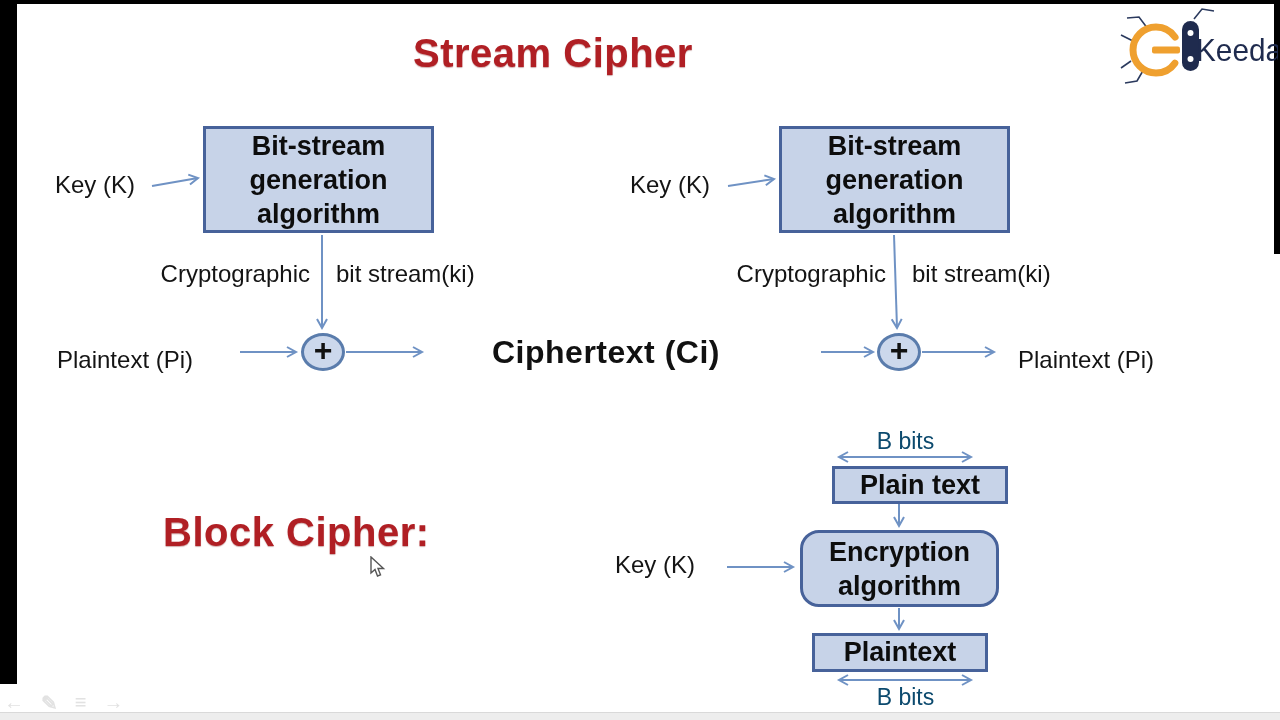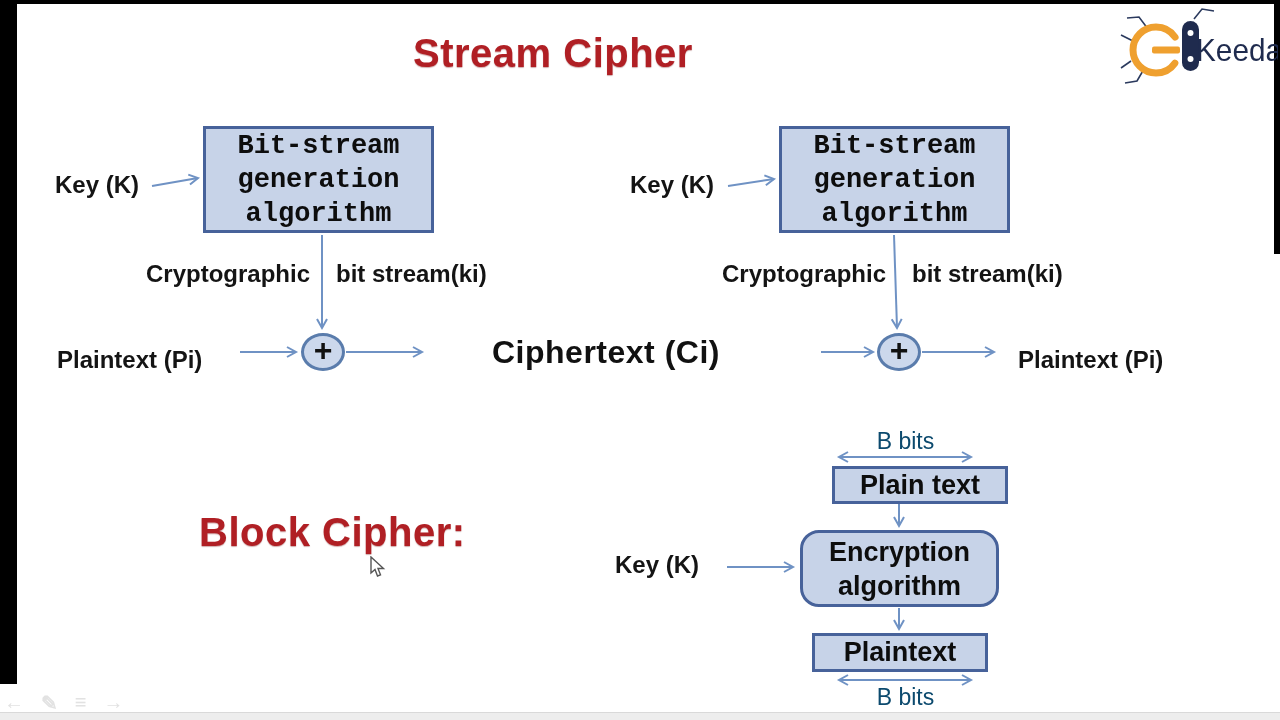--- a/index.html
+++ b/index.html
@@ -7,28 +7,28 @@
          font-family:"Liberation Sans",sans-serif;}
   .bar{position:absolute;background:#000;}
   .bar-top{left:0;top:0;width:1280px;height:4px;}
   .bar-left{left:0;top:0;width:17px;height:684px;}
   .bar-right{left:1274px;top:0;width:6px;height:254px;}
   .bottom-strip{position:absolute;left:0;top:712px;width:1280px;height:8px;
                 background:#ededed;border-top:1px solid #d9d9d9;}
   .title{position:absolute;left:413px;top:31px;font-size:40px;font-weight:bold;
          color:#b01f24;letter-spacing:0.5px;text-shadow:0 1px 1px rgba(120,20,20,.35);}
   .heading-red{position:absolute;left:163px;top:510px;font-size:40px;font-weight:bold;
-         color:#b01f24;letter-spacing:0.5px;text-shadow:0 1px 1px rgba(120,20,20,.35);margin-left:36px;}
-  .lbl{position:absolute;font-size:24px;font-weight:bold;color:#141414;white-space:nowrap;}
+         color:#b01f24;letter-spacing:0.5px;text-shadow:0 1px 1px rgba(120,20,20,.35);}
+  .lbl{position:absolute;font-size:24px;font-weight:normal;color:#141414;white-space:nowrap;}
   .lbl-big{position:absolute;font-size:32px;font-weight:bold;color:#111;letter-spacing:0.5px;white-space:nowrap;}
   .bbits{position:absolute;font-size:23px;font-weight:normal;color:#0c4a6e;text-align:center;width:137px;}
   .dbox{position:absolute;background:#c7d3e8;border:3px solid #47629a;box-sizing:border-box;
         display:flex;align-items:center;justify-content:center;text-align:center;
         font-weight:bold;color:#0d0d0d;}
-  .dbox-big{width:231px;height:107px;font-size:27px;line-height:34px;font-family:Liberation Mono, monospace;}
+  .dbox-big{width:231px;height:107px;font-size:27px;line-height:34px;}
   .dbox-small{font-size:27px;}
   .xor{position:absolute;width:44px;height:38px;border-radius:50%;background:#ccd8ec;
        border:3px solid #5a7cac;box-sizing:border-box;display:flex;align-items:center;
        justify-content:center;font-size:32px;font-weight:bold;color:#111;padding-bottom:3px;}
   .conn{position:absolute;left:0;top:0;width:1280px;height:720px;pointer-events:none;}
   .nav-row{position:absolute;left:4px;top:691px;display:flex;gap:17px;color:#e2e2e2;
            font-size:20px;font-weight:bold;}
   .nav-row span{cursor:default;}
   .cursor{position:absolute;left:368px;top:556px;}
   .logo{position:absolute;left:1118px;top:4px;}

